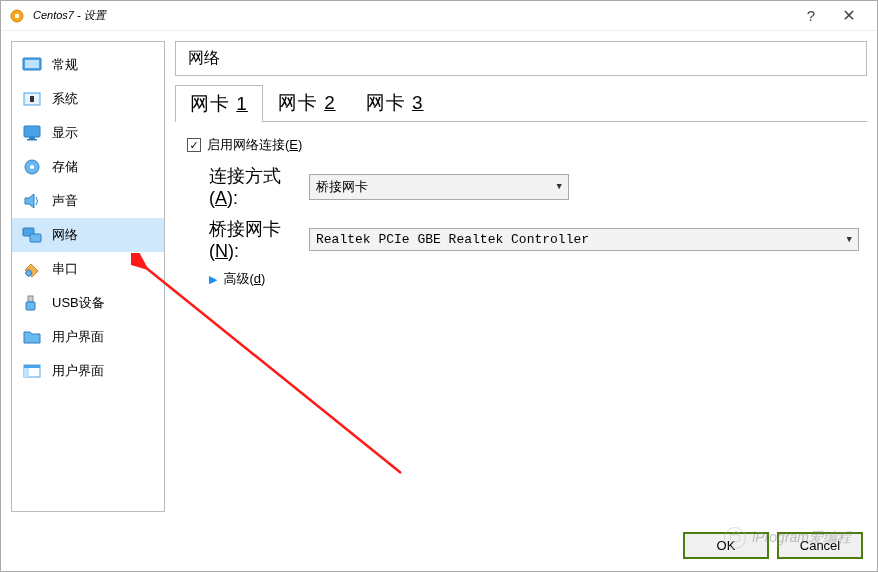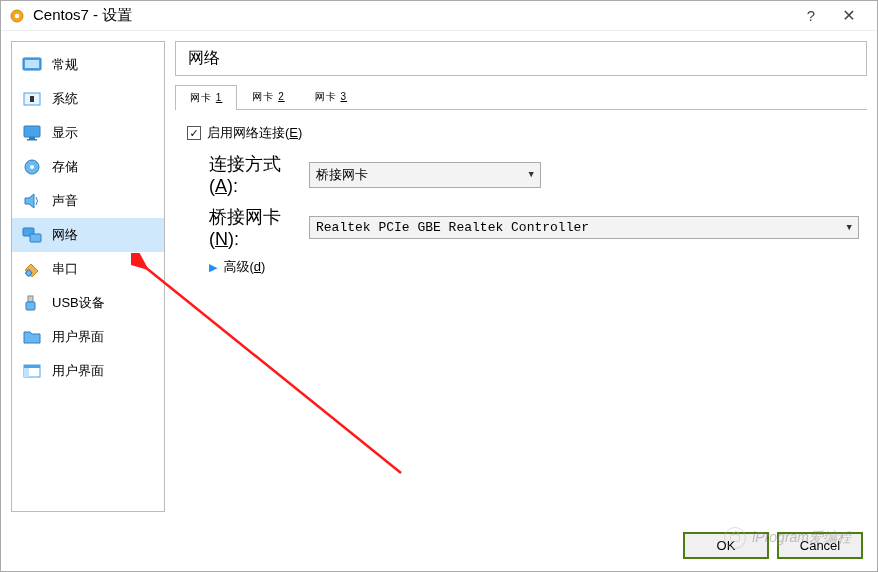--- a/index.html
+++ b/index.html
@@ -1,42 +1,42 @@
 <!DOCTYPE html>
 <html><head>
 <meta charset="utf-8">
 <style>
 * { box-sizing: border-box; margin: 0; padding: 0; }
 body { font-family: "Microsoft YaHei", "Segoe UI", sans-serif; font-size: 13px; background: #fff; }
 .window { width: 878px; height: 572px; border: 1px solid #aaa; display: flex; flex-direction: column; position: relative; }
 .titlebar { height: 30px; display: flex; align-items: center; padding: 0 8px; border-bottom: 1px solid #eee; }
 .titlebar-icon { width: 16px; height: 16px; margin-right: 8px; }
-.titlebar-title { flex: 1; font-size: 15px; }
+.titlebar-title { flex: 1; font-size: 11px; font-style: italic; }
 .titlebar-help { width: 36px; text-align: center; font-size: 15px; color: #444; cursor: pointer; }
 .titlebar-close { width: 40px; text-align: center; font-size: 16px; color: #444; cursor: pointer; }
 .body { flex: 1; display: flex; padding: 10px; gap: 10px; overflow: hidden; }
 .sidebar { width: 154px; border: 1px solid #bbb; background: #fff; display: flex; flex-direction: column; padding-top: 6px; }
 .sidebar-item { display: flex; align-items: center; height: 34px; padding: 0 10px; cursor: pointer; gap: 10px; }
 .sidebar-item.selected { background: #cfe8fc; }
 .sidebar-item .label { font-size: 13px; }
 .icon-svg { width: 20px; height: 18px; flex-shrink: 0; }
 .main { flex: 1; display: flex; flex-direction: column; }
 .section-header { border: 1px solid #bbb; padding: 6px 12px; font-size: 16px; margin-bottom: 8px; }
 .tabs { display: flex; border-bottom: 1px solid #bbb; }
-.tab { padding: 5px 14px; border: 1px solid transparent; border-bottom: none; cursor: pointer; font-size: 10px; letter-spacing: 1px; }
+.tab { padding: 5px 14px; border: 1px solid transparent; border-bottom: none; cursor: pointer; font-size: 19px; letter-spacing: 1px; }
 .tab.selected { border-color: #bbb; background: #fff; position: relative; top: 1px; }
 .tab u { text-decoration: underline; }
 .tab-body { padding: 14px 8px; }
 .row { display: flex; align-items: center; margin-bottom: 10px; }
 .checkbox-row { margin-left: 4px; }
 .checkbox { width: 14px; height: 14px; border: 1px solid #555; margin-right: 6px; display: inline-flex; align-items: center; justify-content: center; font-size: 11px; line-height: 1; background: #fff; }
 .form-row { margin-left: 26px; display: flex; align-items: center; margin-bottom: 8px; }
 .form-label { width: 100px; text-align: left; font-size: 18px; }
 .select-box { border: 1px solid #aaa; background: #f3f3f3; padding: 3px 6px; display: flex; align-items: center; justify-content: space-between; font-family: "Courier New", monospace; font-size: 13px; }
-.select-small { width: 232px; }
+.select-small { width: 260px; }
 .select-large { flex: 1; }
 .select-arrow { font-size: 9px; color: #333; margin-left: 8px; }
 .expander { margin-left: 26px; display: flex; align-items: center; cursor: pointer; }
 .expander-arrow { color: #1a8cff; margin-right: 6px; font-size: 11px; }
 .footer { display: flex; justify-content: flex-end; padding: 10px 14px 12px; gap: 8px; }
 .btn { border: 2px solid #4d7c0f; background: #f0f0f0; padding: 4px 0; width: 86px; text-align: center; font-size: 13px; cursor: pointer; }
 .arrow-annotation { position: absolute; pointer-events: none; }
 .watermark { position: absolute; right: 26px; bottom: 22px; display: flex; align-items: center; gap: 6px; opacity: 0.5; color: #888; font-size: 14px; font-style: italic; pointer-events: none; }
 .watermark-icon { width: 22px; height: 22px; border: 1.5px solid #bbb; border-radius: 50%; display: flex; align-items: center; justify-content: center; }
 .watermark-icon-inner { border: 1.5px solid #bbb; border-radius: 2px; width: 10px; height: 8px; position: relative; }

